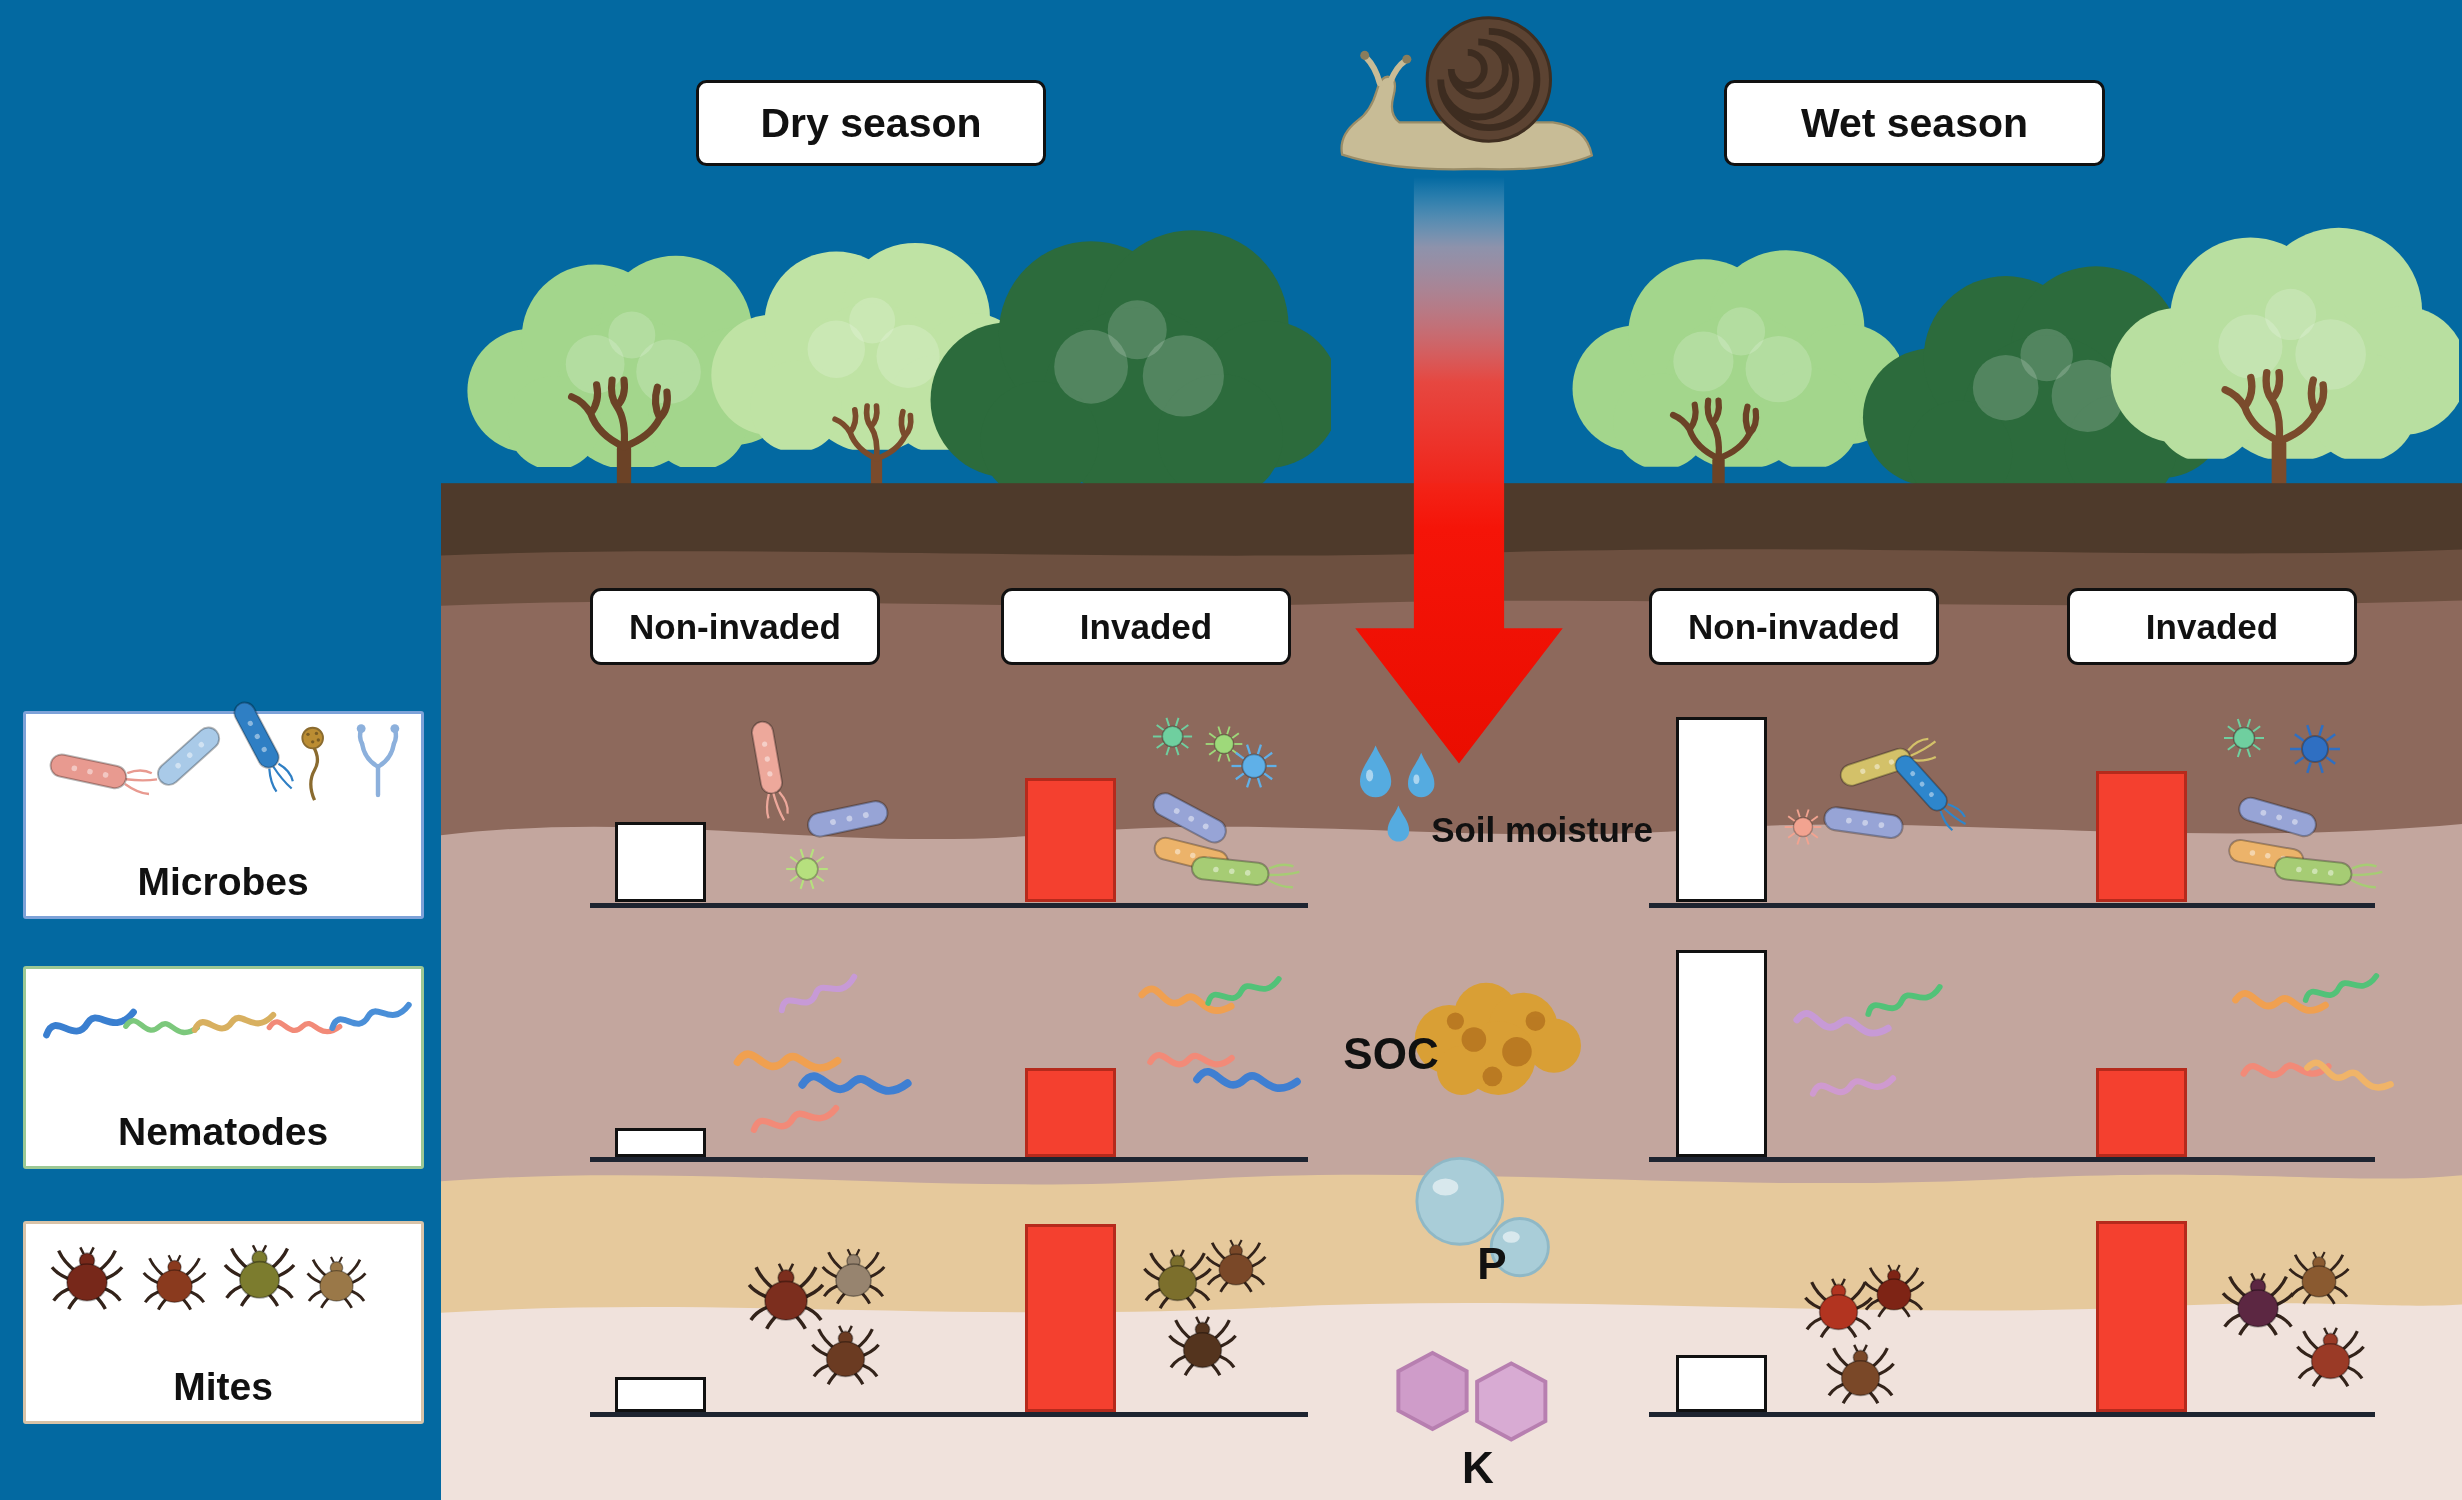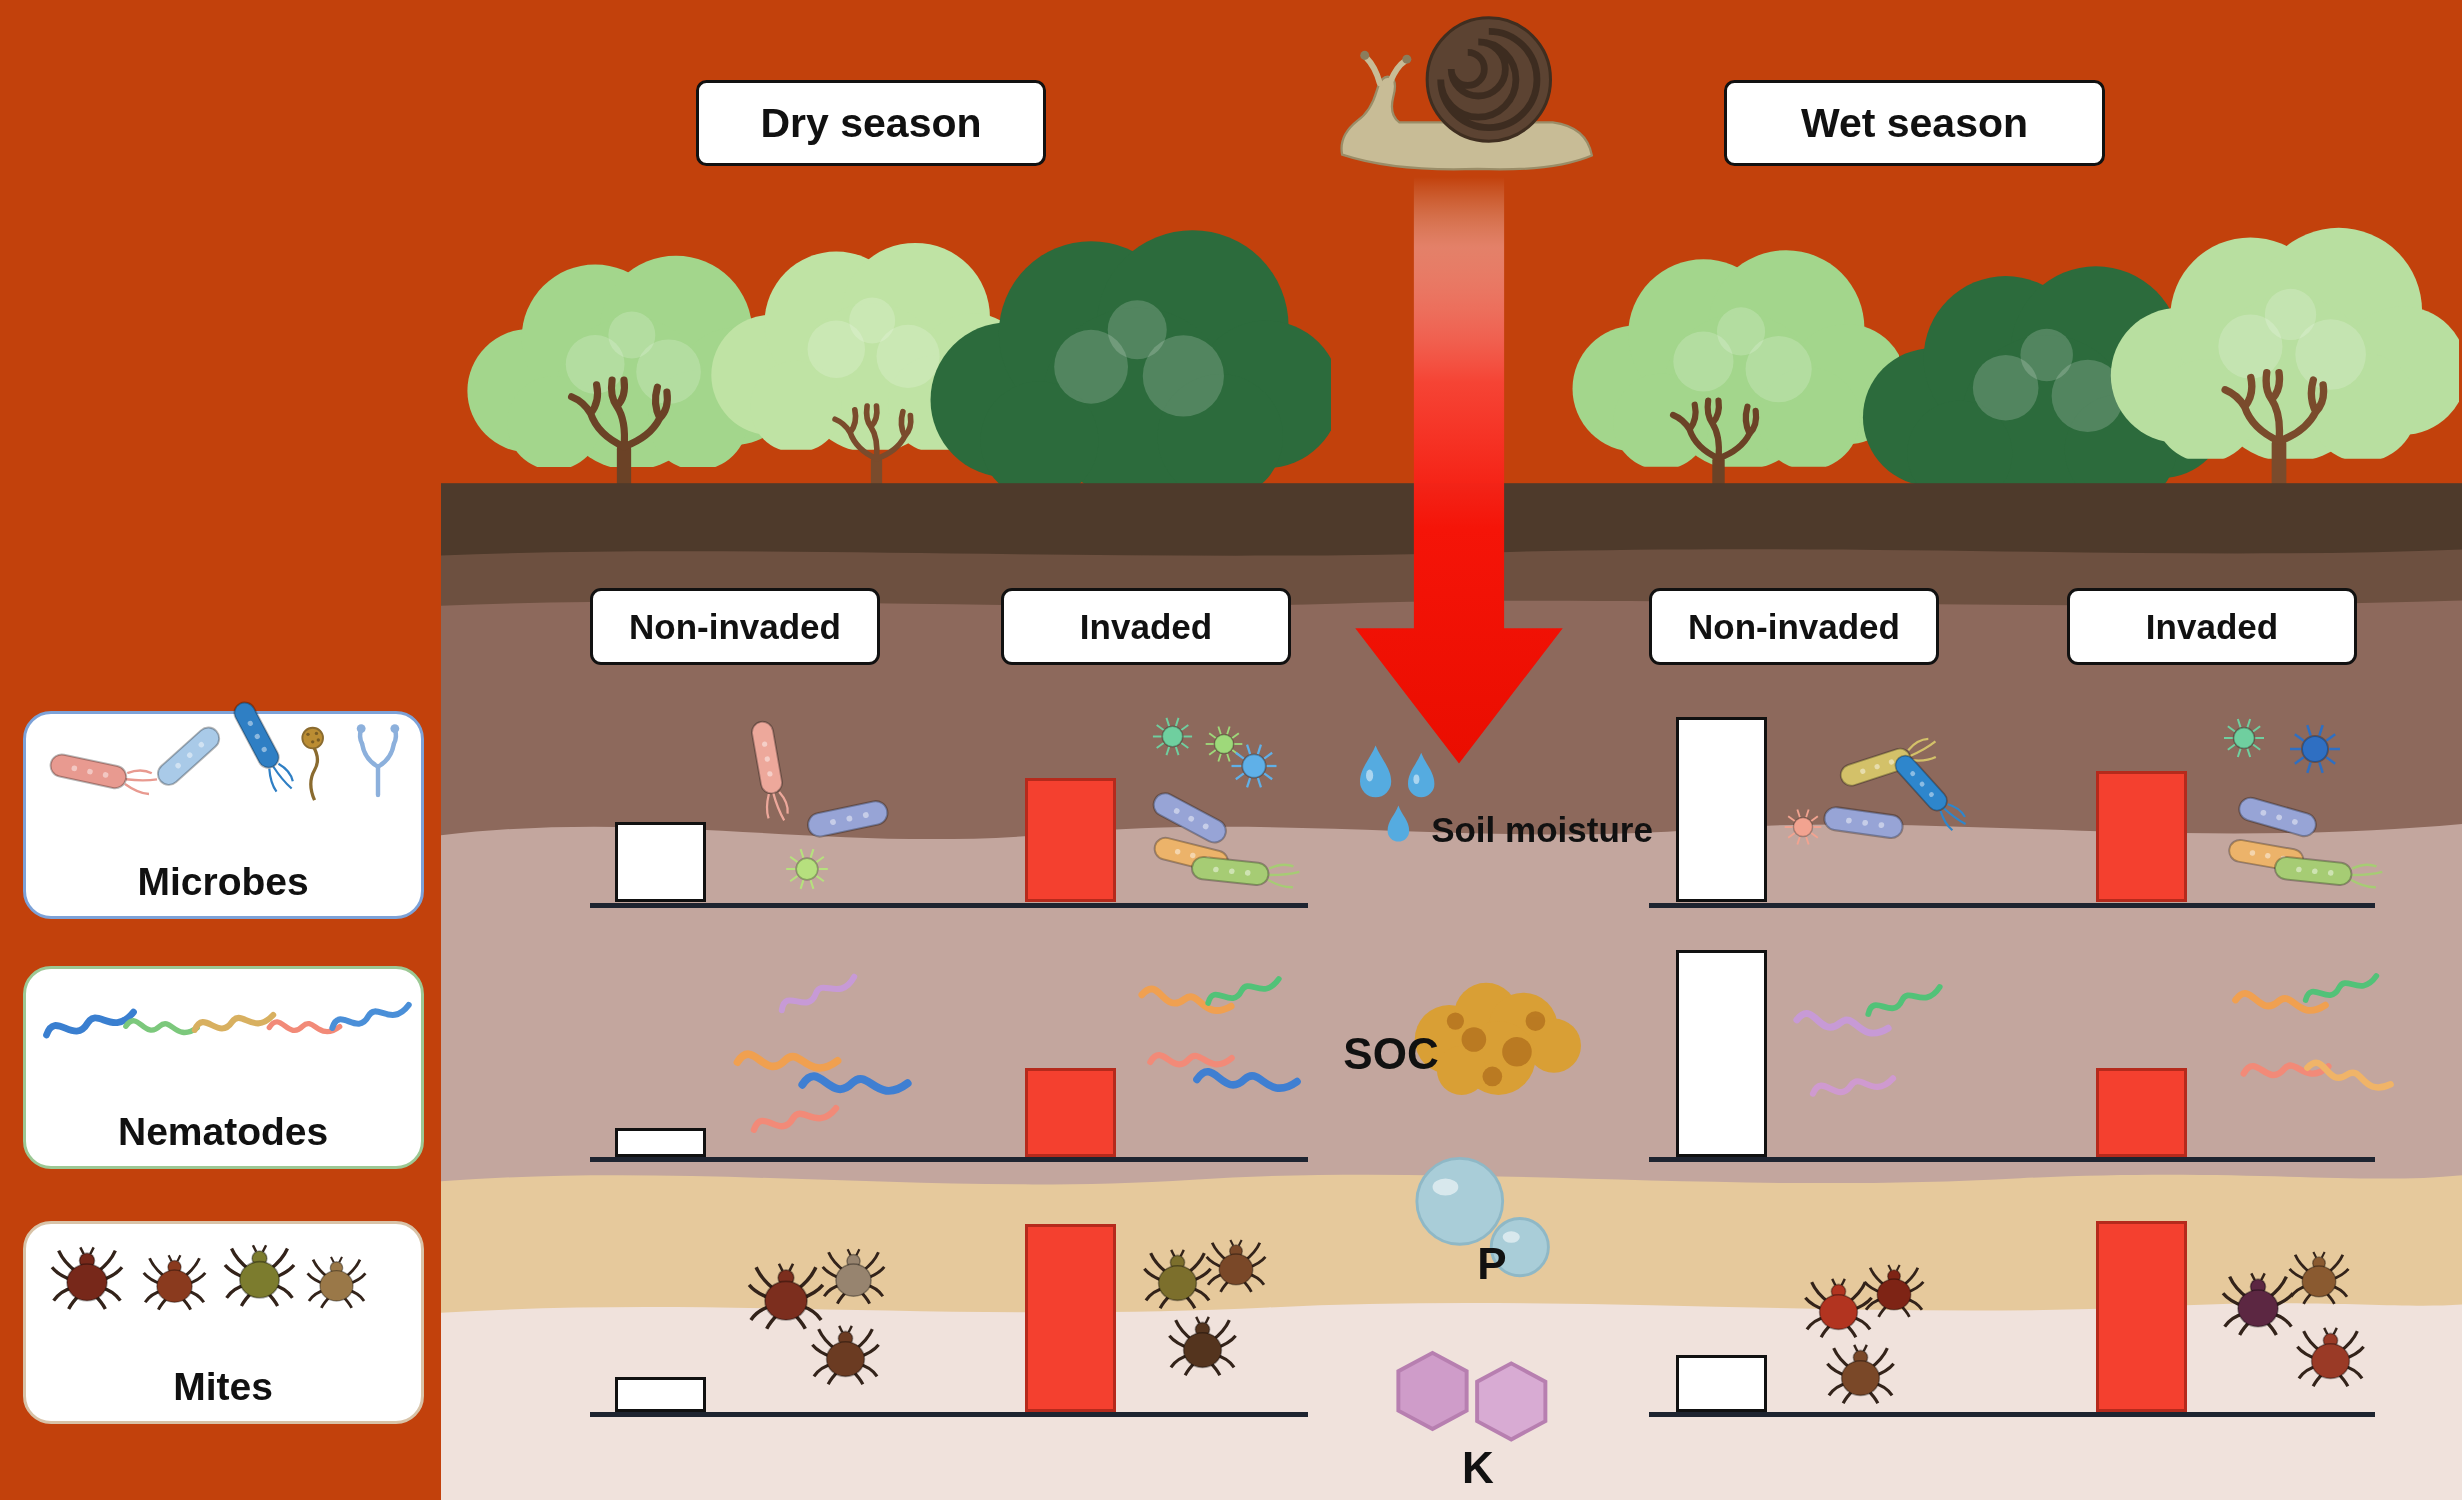--- a/index.html
+++ b/index.html
@@ -1,23 +1,23 @@
 <!DOCTYPE html>
 <html style="--invaded-bar-fill: #f4402f; --invaded-bar-border: #b52a1c; --non-invaded-bar-fill: #ffffff; --bar-outline: #111111; --baseline-color: #1e2430; --arrow-red: #ee1309; --legend-microbes-border: #7da2d8; --legend-nematodes-border: #9cc894; --legend-mites-border: #d8c3a8; --soil-litter: #4e3a2b; --soil-top: #8d695c; --soil-mid: #c3a69e; --soil-tan: #e6c99c; --soil-bottom: #f0e2dc;font-size:12px"><head>
 <meta charset="utf-8">
 <style>
   html,body{margin:0;padding:0;background:#ffffff;}
-  #canvas{position:relative;width:2462px;height:1500px;background:#c2410c;overflow:hidden;
+  #canvas{position:relative;width:2462px;height:1500px;background:#0369a1;overflow:hidden;
           font-family:"Liberation Sans",sans-serif;color:#111;}
   .abs{position:absolute;}
   .labelbox{position:absolute;display:flex;align-items:center;justify-content:center;
             background:#fff;border:3px solid #111;border-radius:10.5px;font-weight:bold;}
   .season{font-size:41px;}
   .cond{font-size:35px;border-radius:11px;}
-  .legendbox{position:absolute;background:#fff;border-radius:28px;border:3px solid #999;text-decoration:underline;}
+  .legendbox{position:absolute;background:#fff;border-radius:3px;border:3px solid #999;text-decoration:underline;}
   .legendbox .lab{position:absolute;left:0;right:0;bottom:12px;text-align:center;
                   font-size:39px;font-weight:bold;}
   .box-microbes{border-color:var(--legend-microbes-border,#7da2d8);}
   .box-nematodes{border-color:var(--legend-nematodes-border,#9cc894);}
   .box-mites{border-color:var(--legend-mites-border,#d8c3a8);}
   .baseline{position:absolute;height:5.3px;background:var(--baseline-color,#1e2430);}
   .bar{position:absolute;width:91px;box-sizing:border-box;}
   .bar-non{background:var(--non-invaded-bar-fill,#fff);border:3px solid var(--bar-outline,#111);}
   .bar-inv{background:var(--invaded-bar-fill,#f4402f);border:3px solid var(--invaded-bar-border,#b52a1c);}
   .row-microbes{bottom:598px;}

